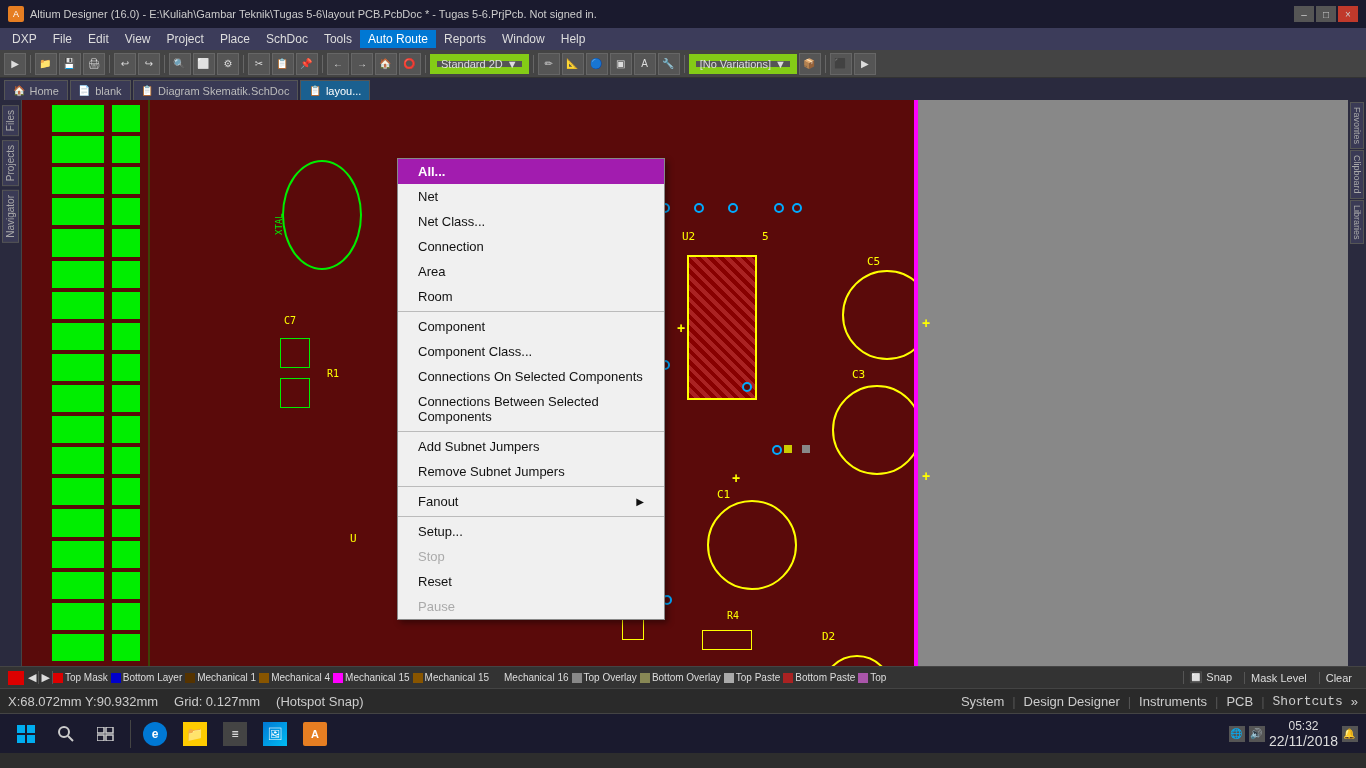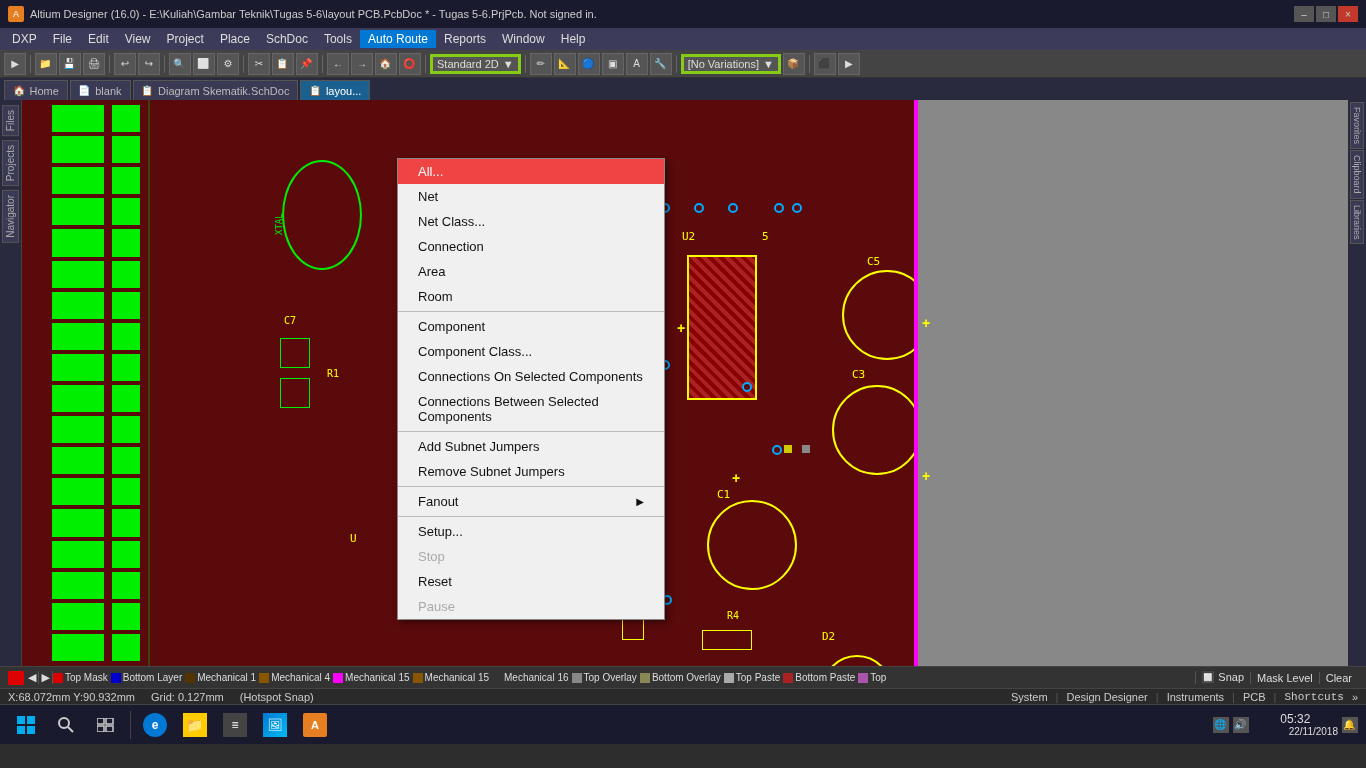--- a/index.html
+++ b/index.html
@@ -51,21 +51,21 @@
     }
     .toolbar-btn {
       width: 22px; height: 22px;
       background: #555;
       border: 1px solid #666;
       display: flex; align-items: center; justify-content: center;
       font-size: 10px; color: #ddd; cursor: pointer;
     }
     .toolbar-sep { width: 1px; height: 18px; background: #666; margin: 0 2px; }
     .toolbar-dropdown {
-      height: 20px; background: #555; border: 3px solid #84cc16;
+      height: 20px; background: #555; border: 7px solid #84cc16;
       color: #ddd; font-size: 11px; padding: 0 4px; display: flex; align-items: center; gap: 4px; cursor: pointer;
     }
 
     
     #tabsbar {
       height: 22px;
       background: #2a2a3e;
       display: flex;
       align-items: flex-end;
       padding: 0 4px;
@@ -166,21 +166,21 @@
       font-size: 13px;
     }
     .dropdown-item {
       padding: 5px 20px;
       color: #111;
       cursor: pointer;
       display: flex;
       align-items: center;
       justify-content: space-between;
     }
-    .dropdown-item.highlighted { background: #ef4444; color: white; }
+    .dropdown-item.highlighted { background: #a21caf; color: white; font-weight: bold; }
     .dropdown-item.disabled { color: #aaa; cursor: default; }
     .dropdown-sep { height: 1px; background: #bbb; margin: 2px 0; }
     .dropdown-arrow { font-size: 10px; }
 
     
     #statusbar {
       height: 22px;
       background: #333;
       display: flex;
       align-items: center;
@@ -196,21 +196,21 @@
       align-items: center;
       gap: 3px;
       flex: 1;
       overflow: hidden;
     }
     .layer-chip {
       display: flex; align-items: center; gap: 2px;
       font-size: 10px; color: #ddd;
       white-space: nowrap;
     }
-    .status-right { display: flex; align-items: center; margin-left: auto; }
+    .status-right { display: flex; align-items: center; gap: 6px; margin-left: auto; }
     .status-right-item { padding: 0 6px; border-left: 1px solid #555; font-size: 11px; cursor: pointer; }
 
     
     #taskbar {
       height: 40px;
       background: #1a1a2e;
       display: flex;
       align-items: center;
       padding: 0 8px;
       gap: 4px;
@@ -580,21 +580,21 @@
       <span>Top</span>
     </div>
   </div>
   <div class="status-right">
     <span class="status-right-item">🔲 Snap</span>
     <span class="status-right-item">Mask Level</span>
     <span class="status-right-item">Clear</span>
   </div>
 </div>
 
-<div style="height:16px; background:#2a2a2a; display:flex; align-items:center; padding:0 8px; gap:16px; font-size:11px; color:#ccc; border-top:1px solid #444;">
+<div style="height:25px; background:#2a2a2a; display:flex; align-items:center; padding:0 8px; gap:16px; font-size:13px; color:#ccc; border-top:1px solid #444;">
   <span>X:68.072mm Y:90.932mm</span>
   <span>Grid: 0.127mm</span>
   <span>(Hotspot Snap)</span>
   <div style="margin-left:auto; display:flex; gap:8px;">
     <span style="cursor:pointer;">System</span>
     <span style="color:#555;">|</span>
     <span style="cursor:pointer;">Design Designer</span>
     <span style="color:#555;">|</span>
     <span style="cursor:pointer;">Instruments</span>
     <span style="color:#555;">|</span>
@@ -643,17 +643,17 @@
     <div style="width:24px;height:24px;background:linear-gradient(135deg,#0078d4,#00bcf2);display:flex;align-items:center;justify-content:center;font-size:12px;color:white;">🖼</div>
   </div>
   <div class="task-btn">
     <div style="width:24px;height:24px;background:#e67e22;border-radius:2px;display:flex;align-items:center;justify-content:center;font-size:11px;color:white;font-weight:bold;">A</div>
   </div>
   <div class="taskbar-right">
     <div class="sys-icon">🌐</div>
     <div class="sys-icon">🔊</div>
     <div class="clock">
       <div style="font-size:12px;">05:32</div>
-      <div style="font-size:10px;margin-left:36px;">22/11/2018</div>
+      <div style="font-size:14px;">22/11/2018</div>
     </div>
     <div class="sys-icon">🔔</div>
   </div>
 </div>
 
 </body></html>

